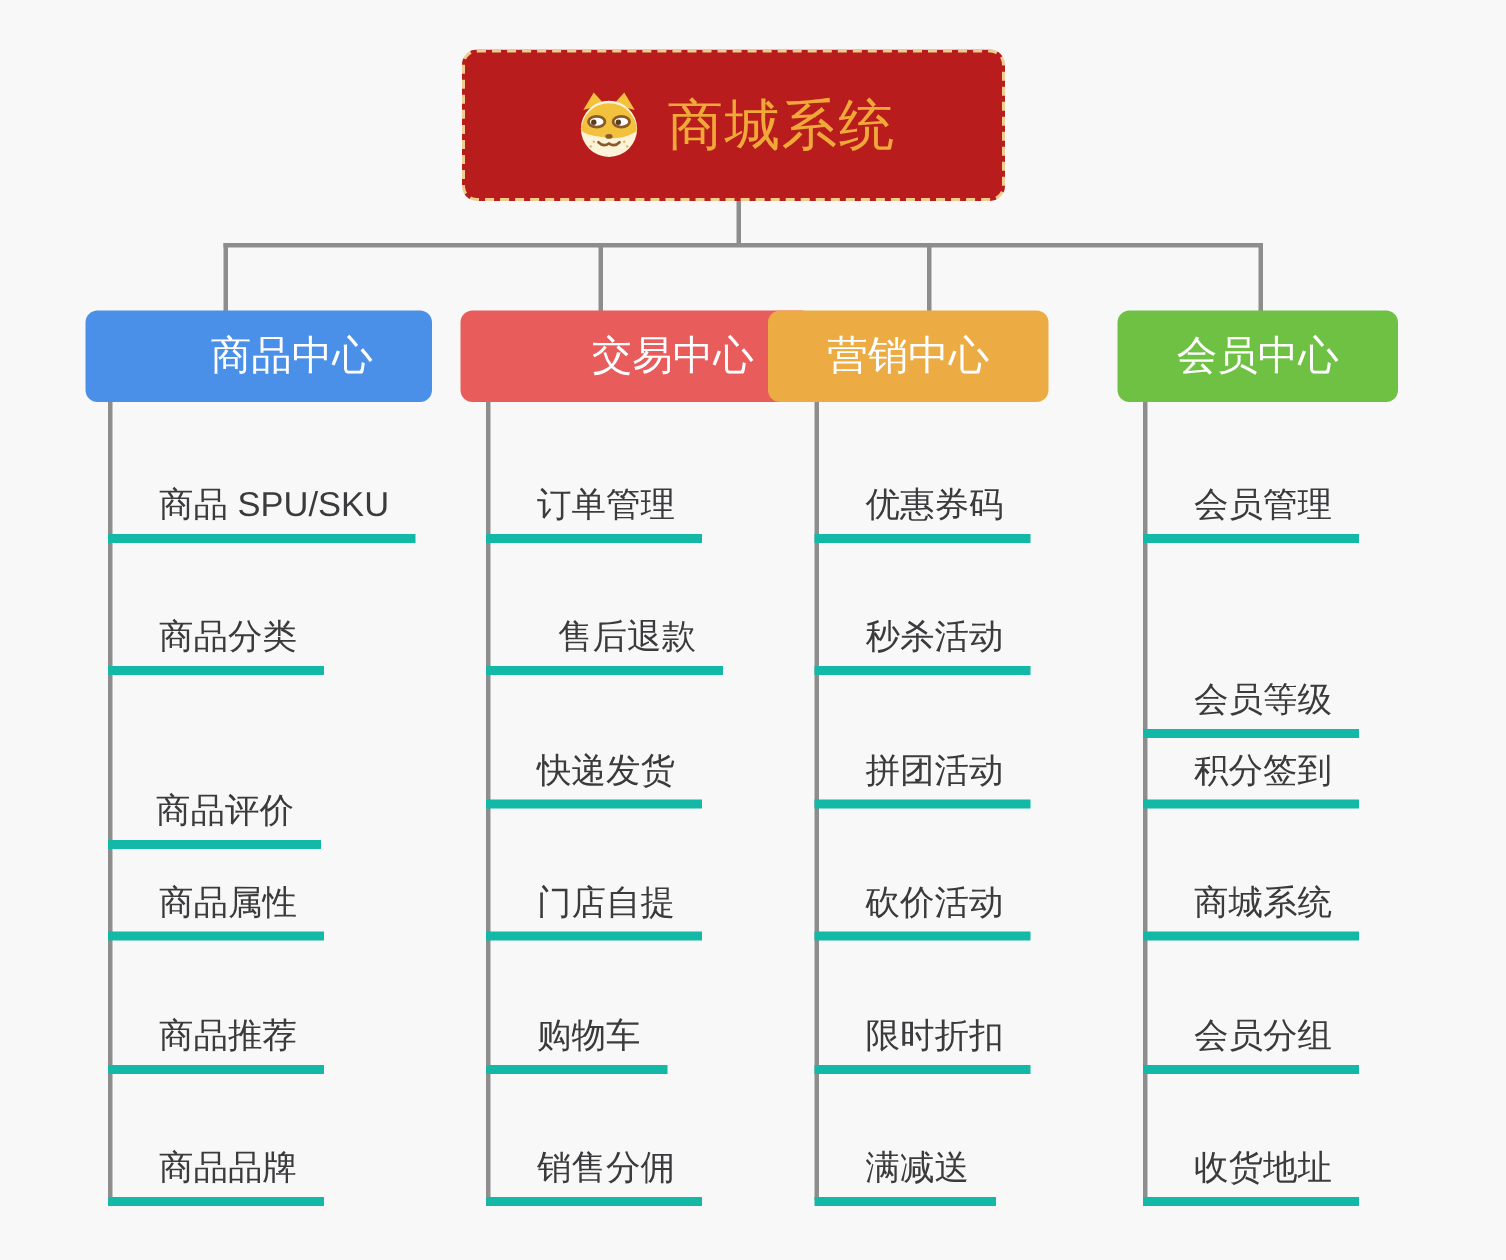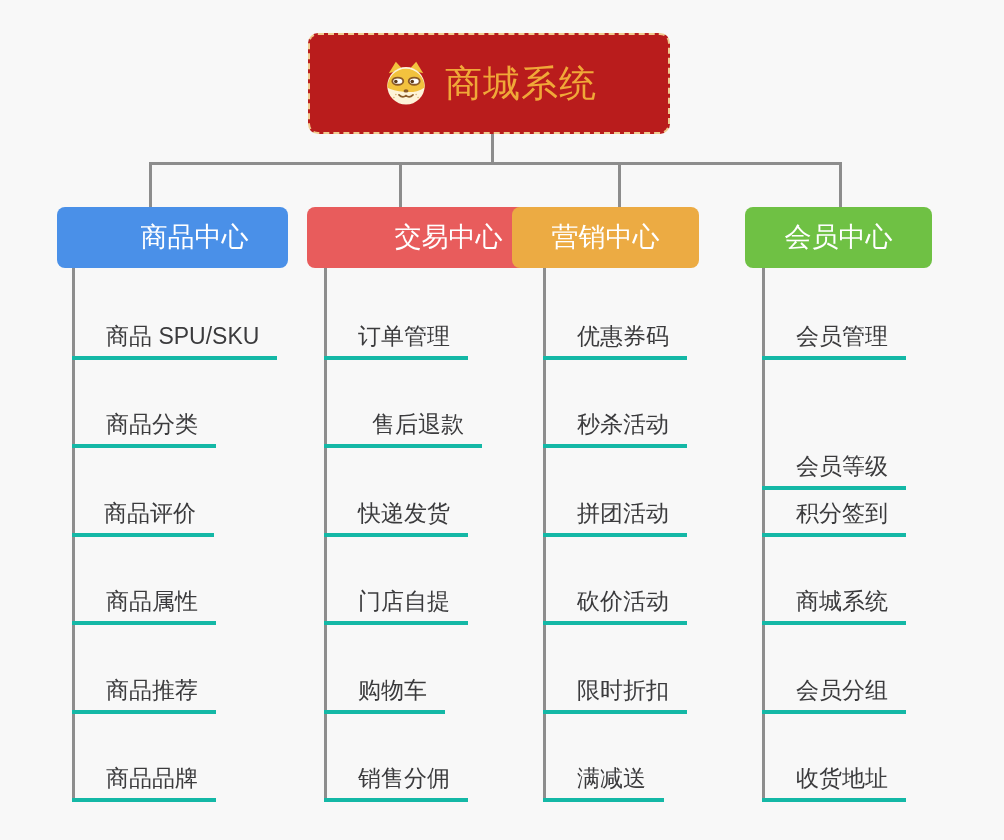--- a/index.html
+++ b/index.html
@@ -20,21 +20,21 @@
   .branch{
     position:absolute;top:207px;width:187px;height:61px;line-height:61px;
     border-radius:8px;text-align:center;color:#ffffff;font-size:27px;
     cursor:pointer;
   }
   .trunk{position:absolute;top:268px;width:3px;height:532px;background:#8d8d8d;}
   .leaf{
     position:absolute;white-space:nowrap;
     font-size:23px;line-height:32px;color:#3b3b3d;
     padding:0 18px 4px 34px;
-    border-bottom:4px solid #14b8a6;
+    border-bottom:6px solid #14b8a6;
     cursor:pointer;
   }
 </style>
 </head>
 <body>
 
 <div class="canvas">
 
   <div class="conn" style="left:491px;top:133px;width:3px;height:31px;"></div>
   <div class="conn" style="left:149px;top:162px;width:693px;height:3px;"></div>
@@ -70,21 +70,21 @@
     <span class="root-title">商城系统</span>
   </div>
 
   <div class="branch" style="left: 57px; background-color: rgb(74, 144, 232); padding-left: 44px;">商品中心</div>
   <div class="branch" style="left: 307px; background-color: rgb(232, 92, 92); padding-left: 48px;">交易中心</div>
   <div class="branch" style="left: 512px; background-color: rgb(236, 171, 67);">营销中心</div>
   <div class="branch" style="left: 745px; background-color: rgb(111, 193, 68);">会员中心</div>
 
   <div class="leaf" style="left:72px;top:320px;">商品 SPU/SKU</div>
   <div class="leaf" style="left:72px;top:408px;">商品分类</div>
-  <div class="leaf" style="left:72px;top:497px;padding-left:32px;">商品评价</div>
+  <div class="leaf" style="left:72px;top:524px;padding-left:32px;">商品评价</div>
   <div class="leaf" style="left:72px;top:585px;">商品属性</div>
   <div class="leaf" style="left:72px;top:674px;">商品推荐</div>
   <div class="leaf" style="left:72px;top:762px;">商品品牌</div>
 
   <div class="leaf" style="left:324px;top:320px;">订单管理</div>
   <div class="leaf" style="left:324px;top:408px;padding-left:48px;">售后退款</div>
   <div class="leaf" style="left:324px;top:497px;">快递发货</div>
   <div class="leaf" style="left:324px;top:585px;">门店自提</div>
   <div class="leaf" style="left:324px;top:674px;">购物车</div>
   <div class="leaf" style="left:324px;top:762px;">销售分佣</div>

